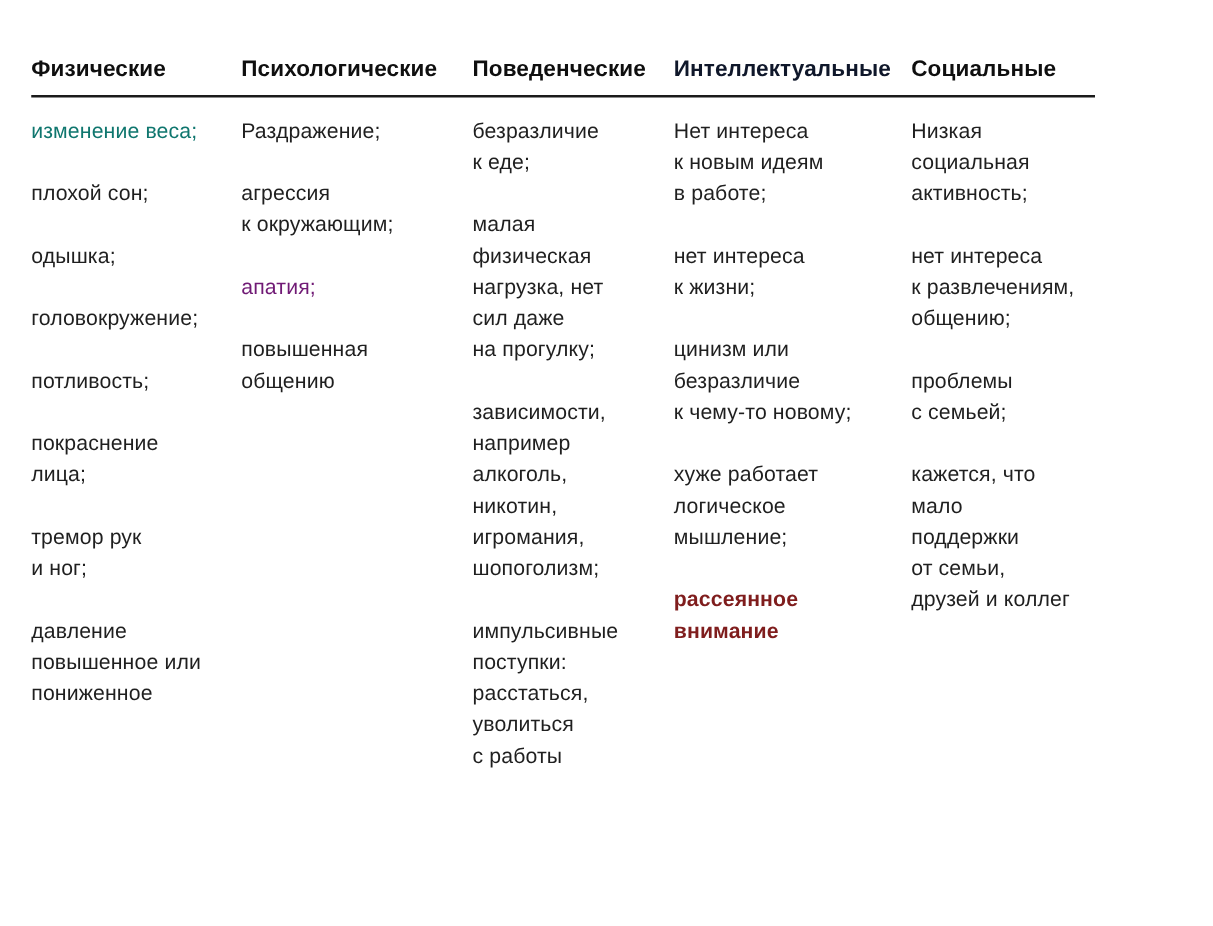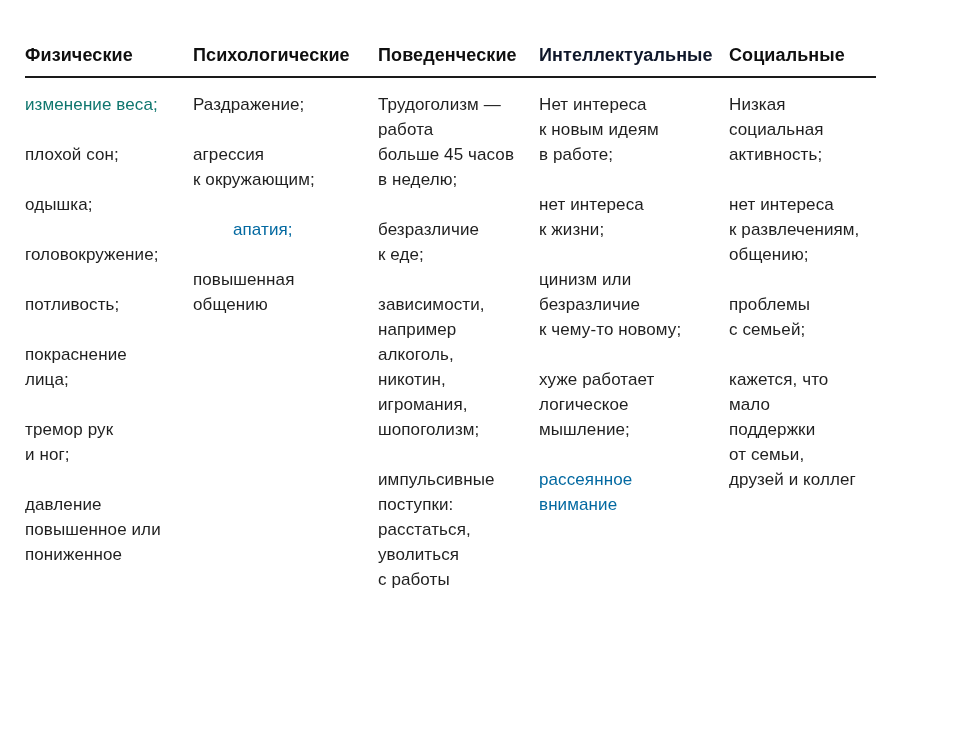--- a/index.html
+++ b/index.html
@@ -87,31 +87,32 @@
         <div class="symptom-item" style="color: rgb(31, 31, 31);">тремор рук
 и ног;</div>
         <div class="symptom-item" style="color: rgb(31, 31, 31);">давление
 повышенное или
 пониженное</div>
       </div>
       <div class="body-col">
         <div class="symptom-item" style="color: rgb(31, 31, 31);">Раздражение;</div>
         <div class="symptom-item" style="color: rgb(31, 31, 31);">агрессия
 к окружающим;</div>
-        <div class="symptom-item" style="color: #0369a1; margin-left: 40px;">апатия;</div>
+        <div class="symptom-item" style="color: #701a75;">апатия;</div>
         <div class="symptom-item" style="color: rgb(31, 31, 31);">повышенная
 общению</div>
       </div>
       <div class="body-col">
-        <div class="symptom-item" style="color: rgb(31, 31, 31);">Трудоголизм —
-работа
-больше 45 часов
-в неделю;</div>
         <div class="symptom-item" style="color: rgb(31, 31, 31);">безразличие
 к еде;</div>
+        <div class="symptom-item" style="color: rgb(31, 31, 31);">малая
+физическая
+нагрузка, нет
+сил даже
+на прогулку;</div>
         <div class="symptom-item" style="color: rgb(31, 31, 31);">зависимости,
 например
 алкоголь,
 никотин,
 игромания,
 шопоголизм;</div>
         <div class="symptom-item" style="color: rgb(31, 31, 31);">импульсивные
 поступки:
 расстаться,
 уволиться
@@ -122,21 +123,21 @@
 к новым идеям
 в работе;</div>
         <div class="symptom-item" style="color: rgb(31, 31, 31);">нет интереса
 к жизни;</div>
         <div class="symptom-item" style="color: rgb(31, 31, 31);">цинизм или
 безразличие
 к чему-то новому;</div>
         <div class="symptom-item" style="color: rgb(31, 31, 31);">хуже работает
 логическое
 мышление;</div>
-        <div class="symptom-item" style="color: #0369a1;">рассеянное
+        <div class="symptom-item" style="color: #7f1d1d; font-weight: bold;">рассеянное
 внимание</div>
       </div>
       <div class="body-col">
         <div class="symptom-item" style="color: rgb(31, 31, 31);">Низкая
 социальная
 активность;</div>
         <div class="symptom-item" style="color: rgb(31, 31, 31);">нет интереса
 к развлечениям,
 общению;</div>
         <div class="symptom-item" style="color: rgb(31, 31, 31);">проблемы

